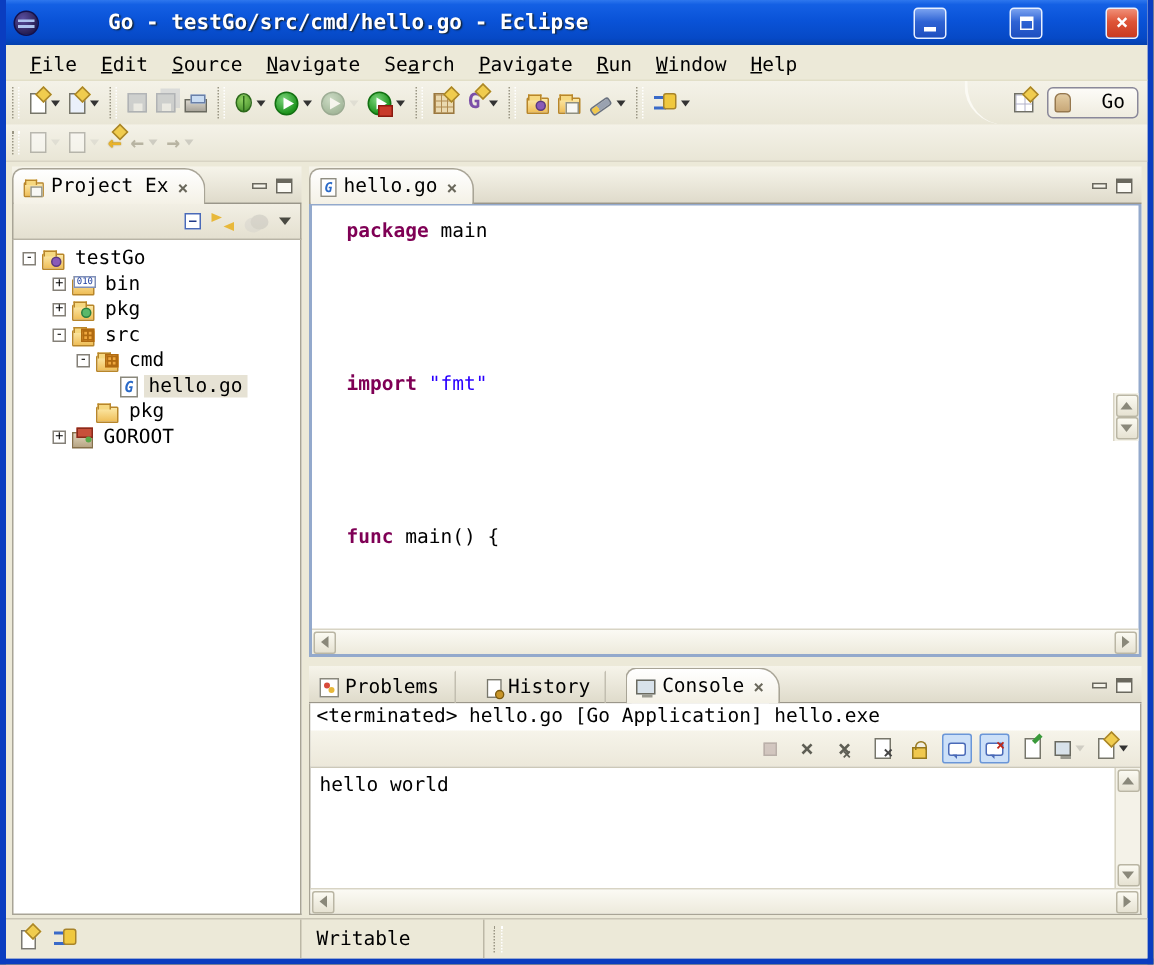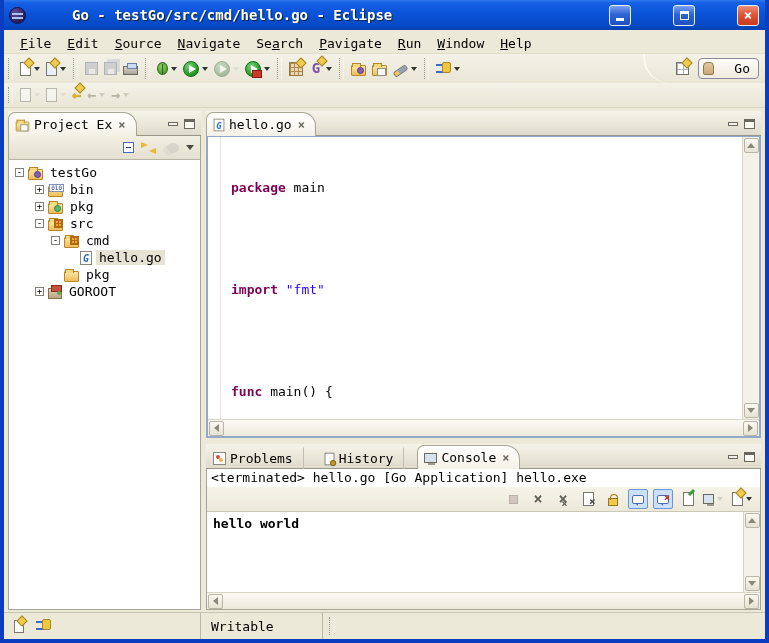--- a/index.html
+++ b/index.html
@@ -126,21 +126,21 @@
   .grid-chip::after{ content:""; position:absolute; right:-1px; top:-2px; width:7px; height:7px; background:#F0A83E;
     background-image:linear-gradient(#B06A10 1px,transparent 1px),linear-gradient(90deg,#B06A10 1px,transparent 1px); background-size:3px 3px; border:1px solid #B06A10; }
   .ic-gofile{ width:12px; height:14px; background:#fff; border:1px solid #8A887C; font-size:10px; font-weight:bold; color:#2A6AC8; text-align:center; line-height:13px; font-style:italic; }
   .ic-lib{ width:14px; height:11px; background:linear-gradient(#E0D4BC,#B8A684); border:1px solid #86704A; margin-top:3px; }
   .ic-lib::before{ content:""; position:absolute; left:2px; top:-4px; width:9px; height:5px; background:#C8503A; border:1px solid #8A2A1A; }
   .ic-lib::after{ content:""; position:absolute; right:0; top:2px; width:4px; height:4px; border-radius:50%; background:#5AA848; }
 
   
   .editor{ height:327px; flex:0 0 327px; display:flex; flex-direction:column; }
   .editor-body{ flex:1; border:2px solid #93A9CC; border-top:1px solid #93A9CC; background:#fff; display:flex; flex-direction:column; min-height:0; }
-  .editor-main{ flex:1; display:flex; min-height:0; }
+  .editor-main{ flex:1; display:flex; min-height:0;align-items:center; }
   .gutter{ width:13px; flex:0 0 13px; background:#FFF; border-right:1px solid #E4E4E4; }
   .code{ flex:1; padding:8px 0 0 10px; overflow:hidden; line-height:17px; white-space:pre; }
   .cl{ height:17px; }
   .kw{ color:#7F0055; font-weight:bold; }
   .str{ color:#2A00FF; }
 
   
   .vscroll{ width:17px; flex:0 0 17px; background:#F4F2E8; border-left:1px solid #D8D4C4; display:flex; flex-direction:column; justify-content:space-between; align-items:center; padding:1px; }
   .hscroll{ height:17px; flex:0 0 17px; background:linear-gradient(#FBFAF4,#EDEADC); border-top:1px solid #D8D4C4; display:flex; justify-content:space-between; align-items:center; padding:0 1px; }
   .sbtn{ width:15px; height:15px; background:linear-gradient(#FBFAF2,#E6E2D2); border:1px solid #BAB6A4; border-radius:2px; display:flex; align-items:center; justify-content:center; }
@@ -165,21 +165,21 @@
   .corner-x::after{ content:"×"; position:absolute; right:-3px; bottom:-3px; font-size:11px; font-weight:bold; color:#444; }
   .ic-lock{ width:10px; height:8px; background:#F0C84E; border:1px solid #96781E; margin-top:5px; }
   .ic-lock::before{ content:""; position:absolute; left:1px; top:-5px; width:6px; height:5px; border:1px solid #96781E; border-bottom:none; border-radius:4px 4px 0 0; }
   .ic-bubble{ width:12px; height:9px; background:#fff; border:1px solid #4A6AB8; border-radius:2px; }
   .ic-bubble::before{ content:""; position:absolute; left:2px; bottom:-3px; border-left:3px solid transparent; border-right:0 solid transparent; border-top:3px solid #4A6AB8; }
   .redx::after{ content:"×"; position:absolute; right:-2px; top:-4px; color:#C02818; font-weight:bold; font-size:10px; }
   .ic-pin::after{ content:""; position:absolute; right:-2px; top:-2px; width:7px; height:3px; background:#3A9A3A; transform:rotate(-45deg); }
   .ic-monitor{ width:13px; height:10px; border:1px solid #6A6A60; background:#D8E2EA; }
   .ic-monitor::after{ content:""; position:absolute; left:3px; bottom:-3px; width:7px; height:2px; background:#9A9A90; }
   .console-out{ flex:1; display:flex; min-height:0; }
-  .out-text{ flex:1; padding:4px 6px; white-space:pre;font-weight:bold; }
+  .out-text{ flex:1; padding:4px 6px; white-space:pre; }
 
   
   .statusbar{ height:27px; flex:0 0 27px; border-top:1px solid #C8C4B4; display:flex; align-items:center; background:#ECE9D8; }
   .sb-trim{ width:197px; flex:0 0 197px; display:flex; align-items:center; gap:12px; padding-left:10px; align-self:stretch; border-right:1px solid #BCB8A6; }
   .ic-fastview{ width:10px; height:13px; background:#fff; border:1px solid #7A7870; }
   .sb-cell{ width:122px; flex:0 0 122px; padding-left:10px; align-self:stretch; display:flex; align-items:center; border-right:1px solid #BCB8A6; }
   .sb-cell2{ width:112px; flex:0 0 112px; }
   .sb-handle{ width:6px; align-self:stretch; margin:4px 0 4px 6px; border-left:1px dotted #9A9684; border-right:1px dotted #fff; }
 </style>
 </head>

